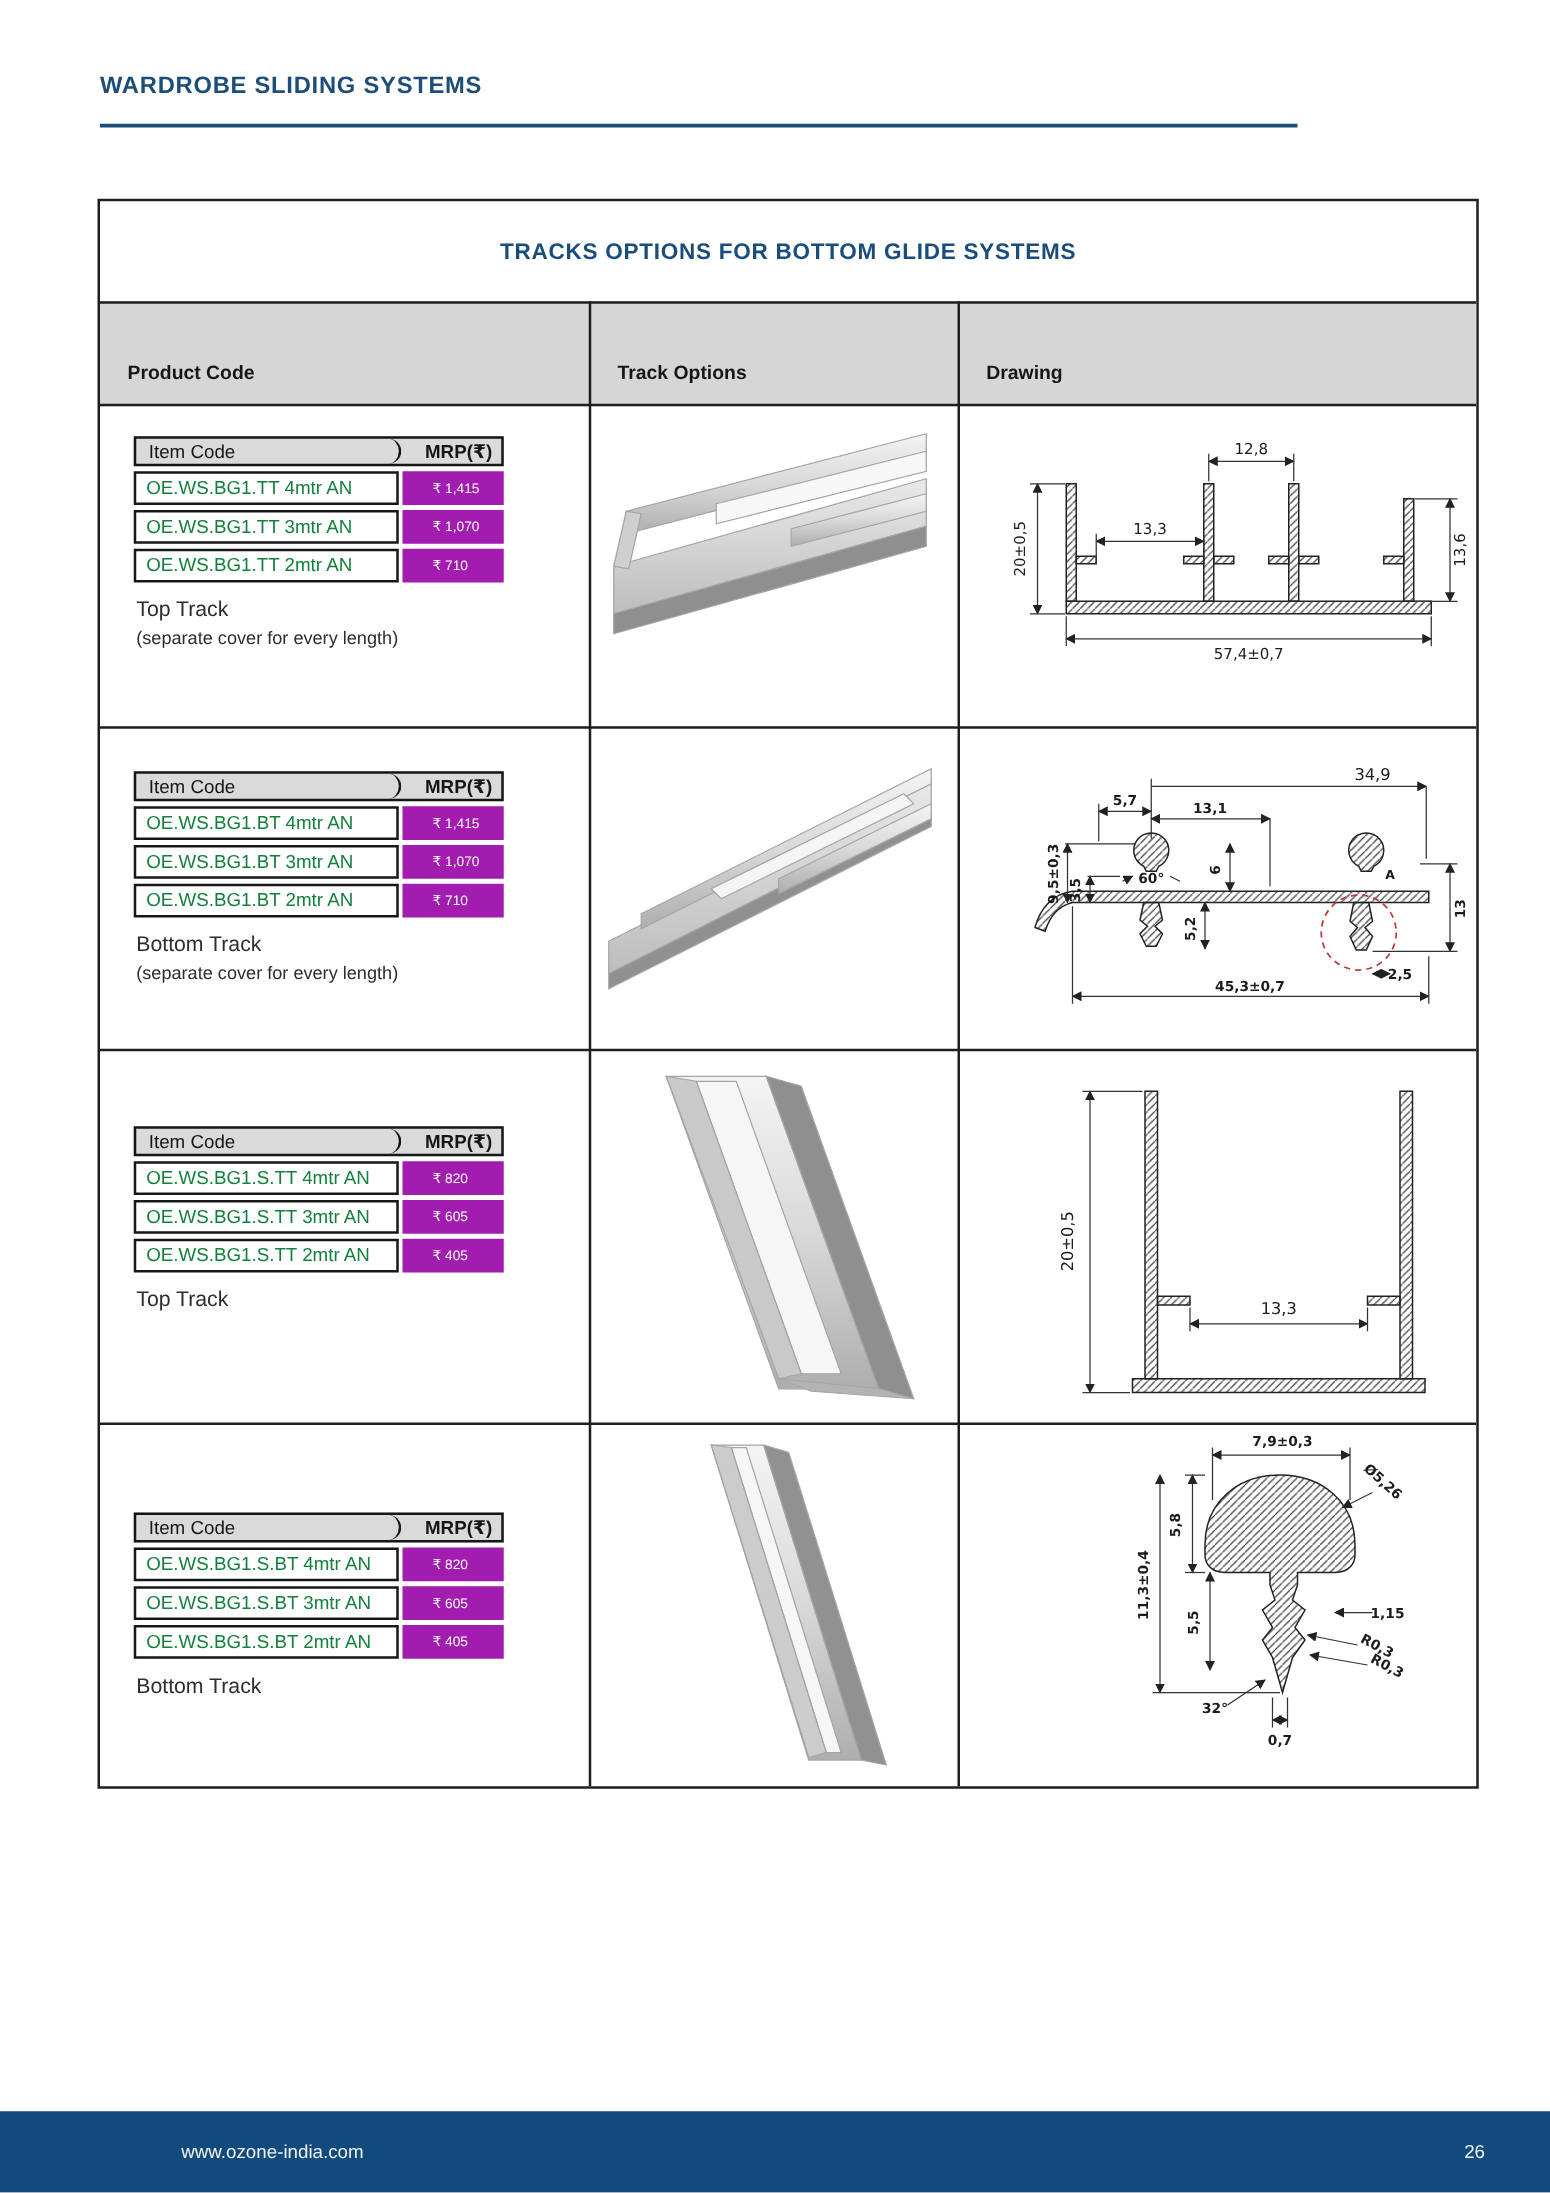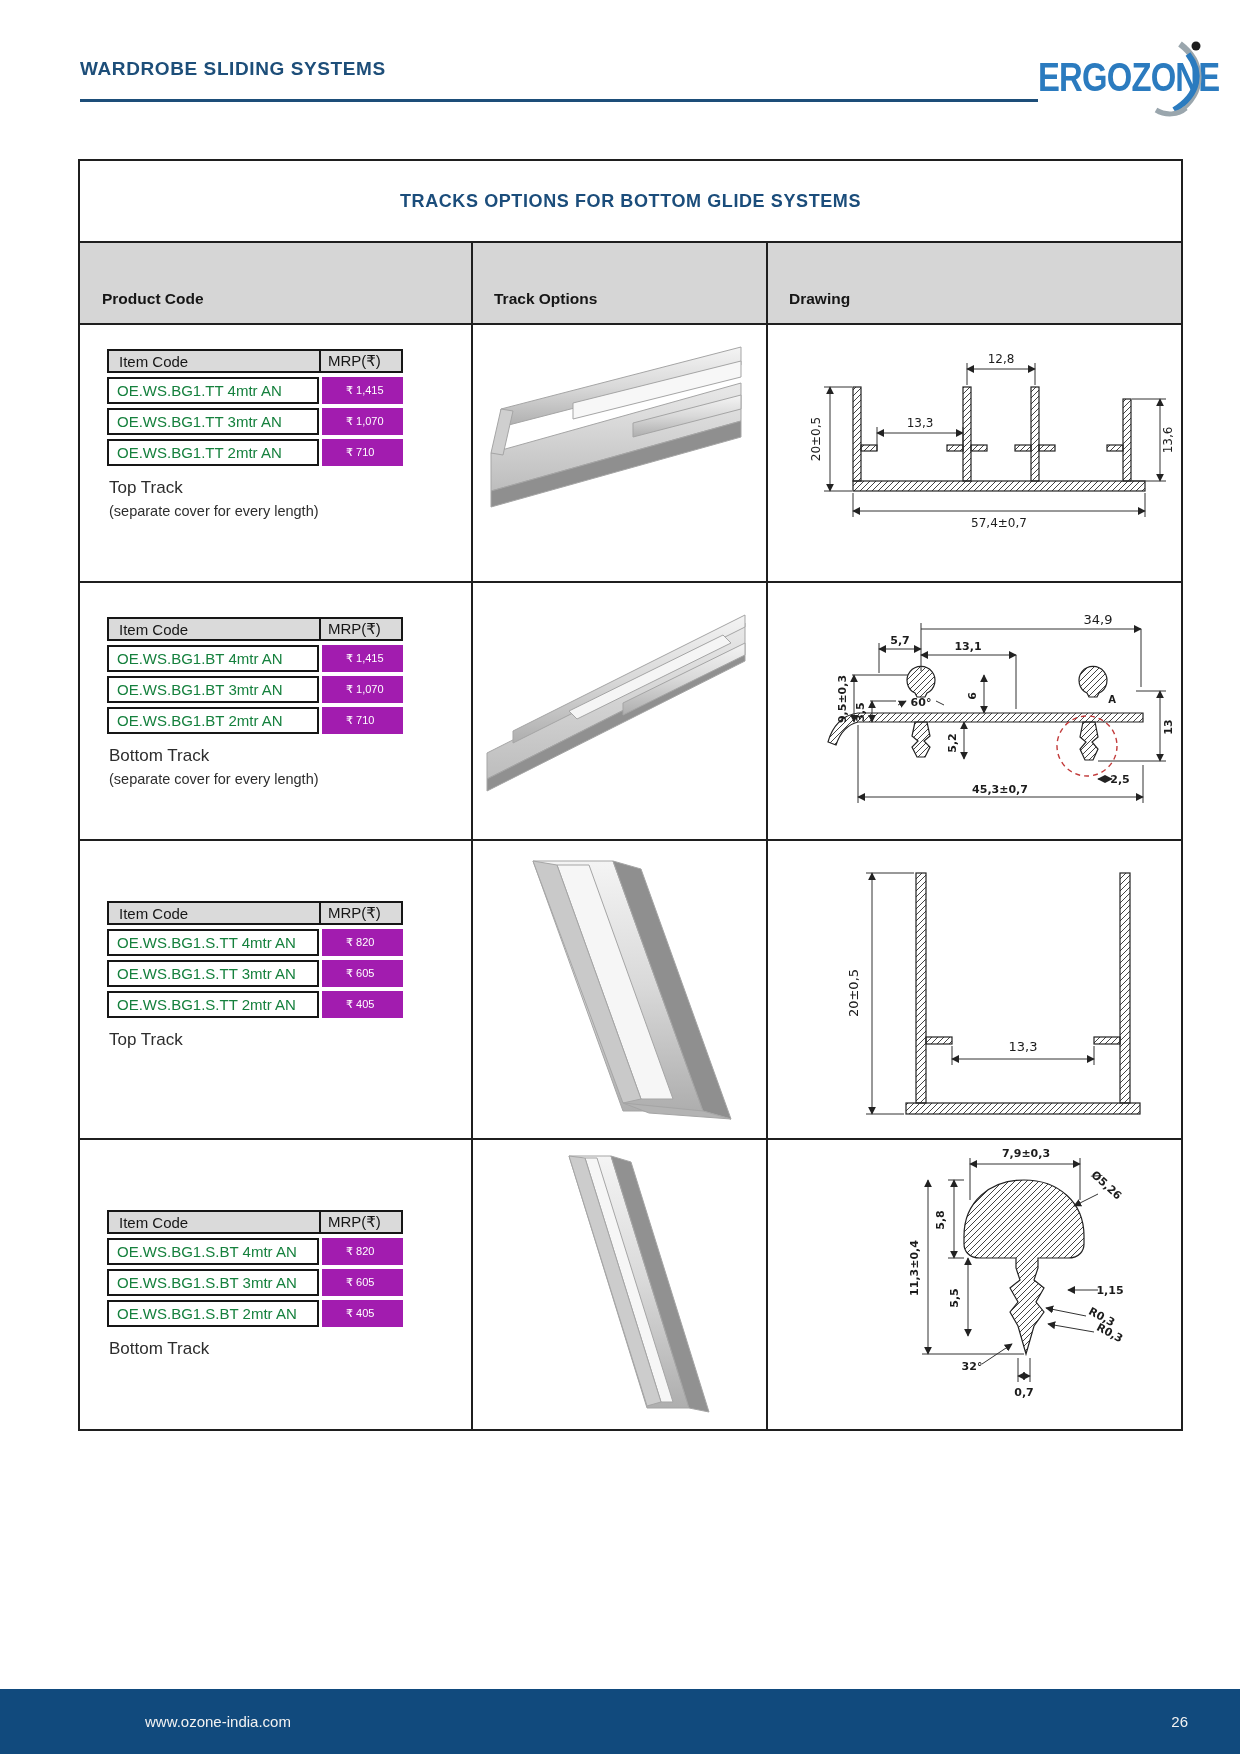--- a/index.html
+++ b/index.html
@@ -27,22 +27,22 @@
   .t-head .col-label{position:absolute;top:47px;font-size:15.5px;font-weight:bold;color:#161616;}
   .v-sep{position:absolute;top:80px;bottom:0;width:2px;background:#1f1f1f;}
   .h-sep{position:absolute;left:0;width:100%;height:2px;background:#1f1f1f;}
 
   .cell{position:absolute;box-sizing:border-box;}
 
   
   .itbl{width:296px;margin-left:27px;}
   .itbl-header{display:flex;border:2px solid #161616;background:#dadada;height:24px;box-sizing:border-box;}
   .ih-code{width:212px;border-right:2px solid #161616;display:flex;align-items:center;
-           padding-left:10px;font-size:15px;color:#161616;box-sizing:border-box;}
-  .ih-mrp{flex:1;display:flex;align-items:center;padding-left:7px;font-size:15px;color:#161616;}
+           padding-left:10px;font-size:15px;color:#161616;box-sizing:border-box;border-radius:10px;}
+  .ih-mrp{flex:1;display:flex;align-items:center;padding-left:19px;font-size:15px;color:#161616;font-weight:bold;}
   .itbl-row{display:flex;margin-top:4px;height:27px;}
   .code{width:212px;border:2px solid #161616;background:#fff;display:flex;align-items:center;
         padding-left:8px;font-size:15px;color:#15803d;box-sizing:border-box;}
   .mrp{flex:1;margin-left:3px;background:#a21caf;color:#fff;display:flex;align-items:center;
        padding-left:24px;font-size:11px;}
   .track-label{margin:12px 0 5px 29px;font-size:17px;color:#2d2d2d;}
   .track-note{margin-left:29px;font-size:14.5px;color:#2d2d2d;}
 
   
   .footer-bar{position:absolute;left:0;top:1689px;width:100%;height:65px;background:#114a7d;}
@@ -51,29 +51,20 @@
 
   svg text{font-family:"DejaVu Sans",sans-serif;}
 </style>
 </head>
 <body>
 
 <div class="sheet">
 
   <div class="page-title">WARDROBE SLIDING SYSTEMS</div>
   <div class="title-rule"></div>
-  <div class="logo">
-    <span class="logo-text">ERGOZONE</span>
-    <svg width="170" height="78" viewBox="0 0 170 78">
-      <path d="M142,4 C 166,22 168,52 140,72" fill="none" stroke="#9aa6ad" stroke-width="6"></path>
-      <path d="M150,14 C 164,32 162,54 136,70" fill="none" stroke="#2b7bbf" stroke-width="6"></path>
-      <path d="M118,70 C 128,76 140,75 148,68" fill="none" stroke="#9aa6ad" stroke-width="5"></path>
-      <circle cx="158" cy="6" r="4.5" fill="#1d1d1d"></circle>
-    </svg>
-  </div>
 
   <div class="catalog">
     <div class="t-title">TRACKS OPTIONS FOR BOTTOM GLIDE SYSTEMS</div>
     <div class="t-head">
       <span class="col-label" style="left:22px">Product Code</span>
       <span class="col-label" style="left:414px">Track Options</span>
       <span class="col-label" style="left:709px">Drawing</span>
     </div>
     <div class="v-sep" style="left:391px"></div>
     <div class="v-sep" style="left:686px"></div>

